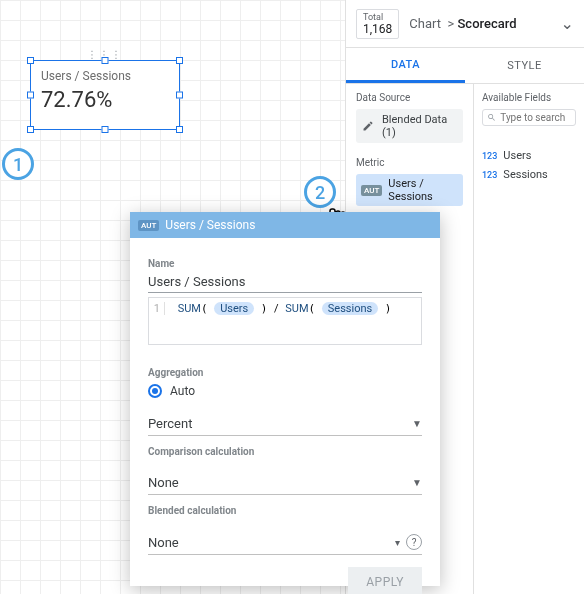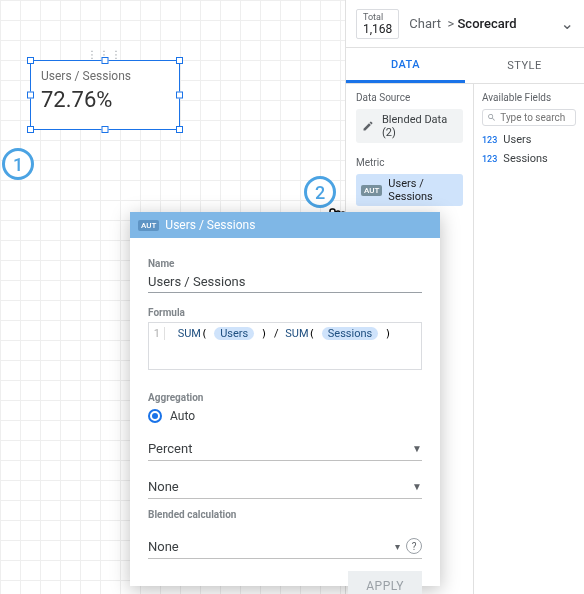--- a/index.html
+++ b/index.html
@@ -49,21 +49,21 @@
   .tab-body { display:flex; height: calc(100% - 84px); }
   .col-left { flex:1; border-right:1px solid #e0e0e0; padding:8px 10px; }
   .col-right{ width:110px; padding:8px 8px; }
   .section-lbl { font-size:10px; color:#5f6368; margin-bottom:6px; }
   .ds-row { display:flex; align-items:center; gap:8px; background:#f1f3f4; border-radius:3px; padding:4px 6px; font-size:11px; color:#3c4043; margin-bottom:14px; cursor:pointer;}
   .ds-row svg{ flex:none; }
 
   .metric-row{ display:flex; align-items:center; gap:6px; background:#cfe3fb; border-radius:3px; padding:3px 5px; font-size:11px; color:#202124; cursor:pointer;}
   .badge-aut{ background:#77909d; color:#fff; font-size:8px; border-radius:2px; padding:1px 3px; font-weight:500;}
 
-  .search-row{ display:flex; align-items:center; gap:4px; border:1px solid #dadce0; border-radius:3px; padding:2px 4px; margin-bottom:4px; }
+  .search-row{ display:flex; align-items:center; gap:4px; border:1px solid #dadce0; border-radius:3px; padding:2px 4px; margin-bottom:20px; }
   .search-row input{ border:none; outline:none; font-size:10px; width:100%; color:#5f6368; }
 
   .field-row{ display:flex; align-items:center; gap:6px; font-size:11px; color:#3c4043; padding:3px 0;}
   .badge-123{ color:#1a73e8; font-size:9px; font-weight:500; }
 
   
   .callout{ position:absolute; width:32px; height:32px; border:3px solid #4ba3e3; border-radius:50%; display:flex; align-items:center; justify-content:center; color:#4ba3e3; font-size:18px; font-weight:500; background:#fff;}
   .c1{ left:2px; top:148px;} .c2{ left:304px; top:176px;} .c3{ left:218px; top:388px;}
 
   
@@ -133,21 +133,21 @@
     <div class="tab">STYLE</div>
   </div>
 
   <div class="tab-body">
     <div class="col-left">
       <div class="section-lbl">Data Source</div>
       <div class="ds-row">
         <svg width="12" height="12" viewBox="0 0 24 24">
             <path fill="#5f6368" d="M3 17.25V21h3.75l11-11-3.75-3.75-11 11zM20.7 7.04a1 1 0 0 0 0-1.41l-2.34-2.34a1 1 0 0 0-1.41 0l-1.83 1.83 3.75 3.75 1.83-1.83z"></path>
           </svg>
-        <span>Blended Data (2)</span>
+        <span>Blended Data (1)</span>
       </div>
 
       <div class="section-lbl">Metric</div>
       <div class="metric-row">
         <span class="badge-aut">AUT</span>
         <span>Users / Sessions</span>
       </div>
     </div>
 
     <div class="col-right">
@@ -180,21 +180,20 @@
 
 <div class="popup">
   <div class="popup-head">
     <span class="badge-aut">AUT</span>
     <span>Users / Sessions</span>
   </div>
   <div class="popup-body">
     <div class="plabel">Name</div>
     <input class="pinput" value="Users / Sessions" style="">
 
-    <div class="plabel" style="margin-top:14px">Formula</div>
     <div class="formula-box">
       <span class="ln">1</span>
       <span class="kw">SUM</span>(
       <span class="chip">Users</span> )
       <span>/</span>
       <span class="kw">SUM</span>(
       <span class="chip">Sessions</span> )
     </div>
 
     <div class="plabel" style="margin-top:22px">Aggregation</div>
@@ -203,20 +202,21 @@
           <span class="dot"></span>
         </span>
       <span>Auto</span>
     </div>
 
     <div class="dropdown">
       <span>Percent</span>
       <span class="arrw">▼</span>
     </div>
 
+    <div class="plabel">Comparison calculation</div>
     <div class="dropdown">
       <span>None</span>
       <span class="arrw">▼</span>
     </div>
 
     <div class="plabel">Blended calculation</div>
     <div class="dropdown">
       <span>None</span>
       <span style="display:flex;align-items:center">
         <span class="arrw">▾</span>

